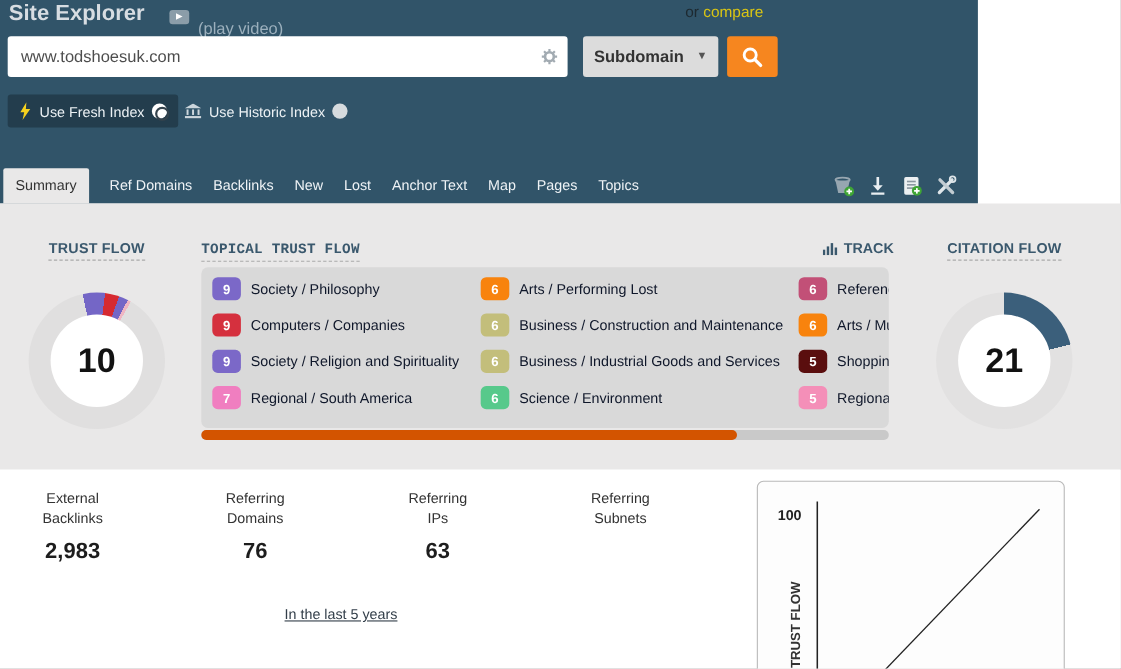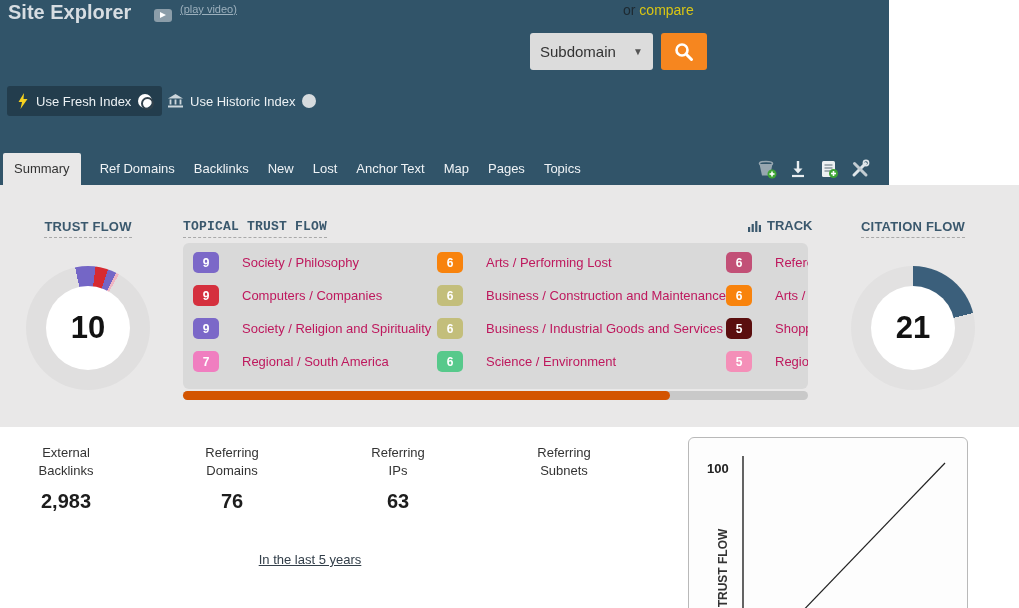--- a/index.html
+++ b/index.html
@@ -4,30 +4,30 @@
 <style>
   * { margin:0; padding:0; box-sizing:border-box; }
   body { font-family:"Liberation Sans", sans-serif; background:#555; }
   #page { position:relative; width:1019px; height:608px; overflow:hidden; background:#fff; }
 
   
   #header { position:absolute; left:0; top:0; width:889px; height:185px; background:#315469; }
   #app-title { position:absolute; left:8px; top:1px; font-size:20px; font-weight:bold; color:#d7dde2; }
   #video-icon { position:absolute; left:154px; top:9px; width:18px; height:13px; background:#8b9da9; border-radius:3px; }
   #video-icon::after { content:""; position:absolute; left:6px; top:3px; border-left:6px solid #fff; border-top:3.5px solid transparent; border-bottom:3.5px solid transparent; }
-  #play-video { position:absolute; left:180px; top:3px; font-size:11px; color:#9cb0bd;text-decoration:underline; }
+  #play-video { position:absolute; left:180px; top:18px; font-size:15px; color:#9cb0bd; }
   #or-compare { position:absolute; left:623px; top:2px; font-size:14px; }
   #or-compare .or { color:#1d2930; }
   #or-compare a { color:#d9c514; text-decoration:none; }
 
   #search-box { position:absolute; left:7px; top:33px; width:509px; height:37px; background:#fff; border-radius:3px; }
   #search-input { position:absolute; left:0; top:0; width:100%; height:100%; border:none; outline:none; background:transparent; padding:0 32px 0 12px; font-size:15px; color:#4d4d4d; font-family:"Liberation Sans",sans-serif; }
   #gear { position:absolute; right:9px; top:11px; }
 
-  #scope-select { position:absolute; left:530px; top:33px; width:123px; height:37px; background:#dcdcdc; border-radius:3px; display:flex; align-items:center; padding:0 10px; cursor:pointer; }
+  #scope-select { position:absolute; left:530px; top:33px; width:123px; height:37px; background:#dcdcdc; border-radius:3px; display:flex; align-items:center; padding:0 10px; cursor:pointer;font-weight:bold; }
   #scope-select .val { font-size:15px; color:#333; flex:1; }
   #scope-select .caret { font-size:10px; color:#555; }
 
   #search-btn { position:absolute; left:661px; top:33px; width:46px; height:37px; background:#f6861f; border:none; border-radius:3px; cursor:pointer; display:flex; align-items:center; justify-content:center; }
 
   .index-toggle { position:absolute; top:86px; height:30px; display:flex; align-items:center; gap:7px; font-size:13px; color:#ecf1f4; cursor:pointer; }
   #fresh-toggle { left:7px; background:#233d4d; border-radius:3px; padding:0 10px; }
   #historic-toggle { left:164px; padding:0 4px; }
   .radio { width:14px; height:14px; border-radius:50%; background:#fff; position:relative; }
   .radio.on::after { content:""; position:absolute; left:2.5px; top:2.5px; width:9px; height:9px; border-radius:50%; border:2.5px solid #33424c; }
@@ -56,21 +56,21 @@
   .gauge .hole { position:absolute; left:20px; top:20px; width:84px; height:84px; border-radius:50%; background:#fff; display:flex; align-items:center; justify-content:center; }
   .gauge .num { font-size:31px; font-weight:bold; color:#121212; }
 
   #ttf-panel { position:absolute; left:183px; top:58px; width:625px; height:146px; background:#d9d9d9; border-radius:6px; overflow:hidden; }
   .tt-col { position:absolute; top:9px; display:flex; flex-direction:column; gap:12px; }
   #tt-col-0 { left:10px; width:244px; }
   #tt-col-1 { left:254px; width:289px; }
   #tt-col-2 { left:543px; width:240px; }
   .tt-item { display:flex; align-items:center; height:21px; cursor:pointer; white-space:nowrap; }
   .tt-badge { min-width:26px; height:21px; border-radius:5px; color:#fff; font-size:12px; font-weight:bold; display:flex; align-items:center; justify-content:center; }
-  .tt-text { margin-left:23px; font-size:13px; color:#be185d; }
+  .tt-text { margin-left:9px; font-size:13px; color:#0f172a; }
 
   #ttf-scroll { position:absolute; left:183px; top:206px; width:625px; height:9px; background:#c9c9c9; border-radius:5px; }
   #ttf-thumb { position:absolute; left:0; top:0; width:487px; height:9px; background:#d35400; border-radius:5px; cursor:pointer; }
 
   
   #stats-area { position:absolute; left:0; top:427px; width:1019px; height:181px; background:#fff; }
   .stat { position:absolute; top:17px; width:166px; text-align:center; }
   .stat .l { font-size:13px; color:#333; line-height:18px; display:block; }
   .stat .v { font-size:20px; font-weight:bold; color:#1d1d1d; margin-top:10px; }
   #stat-0 { left:-17px; } #stat-1 { left:149px; } #stat-2 { left:315px; } #stat-3 { left:481px; }
@@ -86,20 +86,36 @@
 
   <div id="header">
     <div id="app-title">Site Explorer</div>
     <div id="video-icon"></div>
     <div id="play-video">(play video)</div>
     <div id="or-compare">
       <span class="or">or</span>
       <a href="#">compare</a>
     </div>
 
+    <div id="search-box">
+      <input id="search-input" value="www.todshoesuk.com" style="">
+      <svg id="gear" width="15" height="15" viewBox="0 0 15 15">
+        <circle cx="7.5" cy="7.5" r="4" fill="none" stroke="#a2abb2" stroke-width="2.4"></circle>
+        <g stroke="#a2abb2" stroke-width="2">
+          <line x1="7.5" y1="0.5" x2="7.5" y2="3"></line>
+            <line x1="7.5" y1="12" x2="7.5" y2="14.5"></line>
+          <line x1="0.5" y1="7.5" x2="3" y2="7.5"></line>
+            <line x1="12" y1="7.5" x2="14.5" y2="7.5"></line>
+          <line x1="2.6" y1="2.6" x2="4.4" y2="4.4"></line>
+            <line x1="10.6" y1="10.6" x2="12.4" y2="12.4"></line>
+          <line x1="12.4" y1="2.6" x2="10.6" y2="4.4"></line>
+            <line x1="4.4" y1="10.6" x2="2.6" y2="12.4"></line>
+        </g>
+      </svg>
+    </div>
 
     <div id="scope-select">
       <span class="val">Subdomain</span>
       <span class="caret">▼</span>
     </div>
 
     <button id="search-btn">
       <svg width="22" height="22" viewBox="0 0 22 22">
         <circle cx="9" cy="9" r="5.5" fill="none" stroke="#fff" stroke-width="2.6"></circle>
         <line x1="13.5" y1="13.5" x2="18.5" y2="18.5" stroke="#fff" stroke-width="3" stroke-linecap="round"></line>

